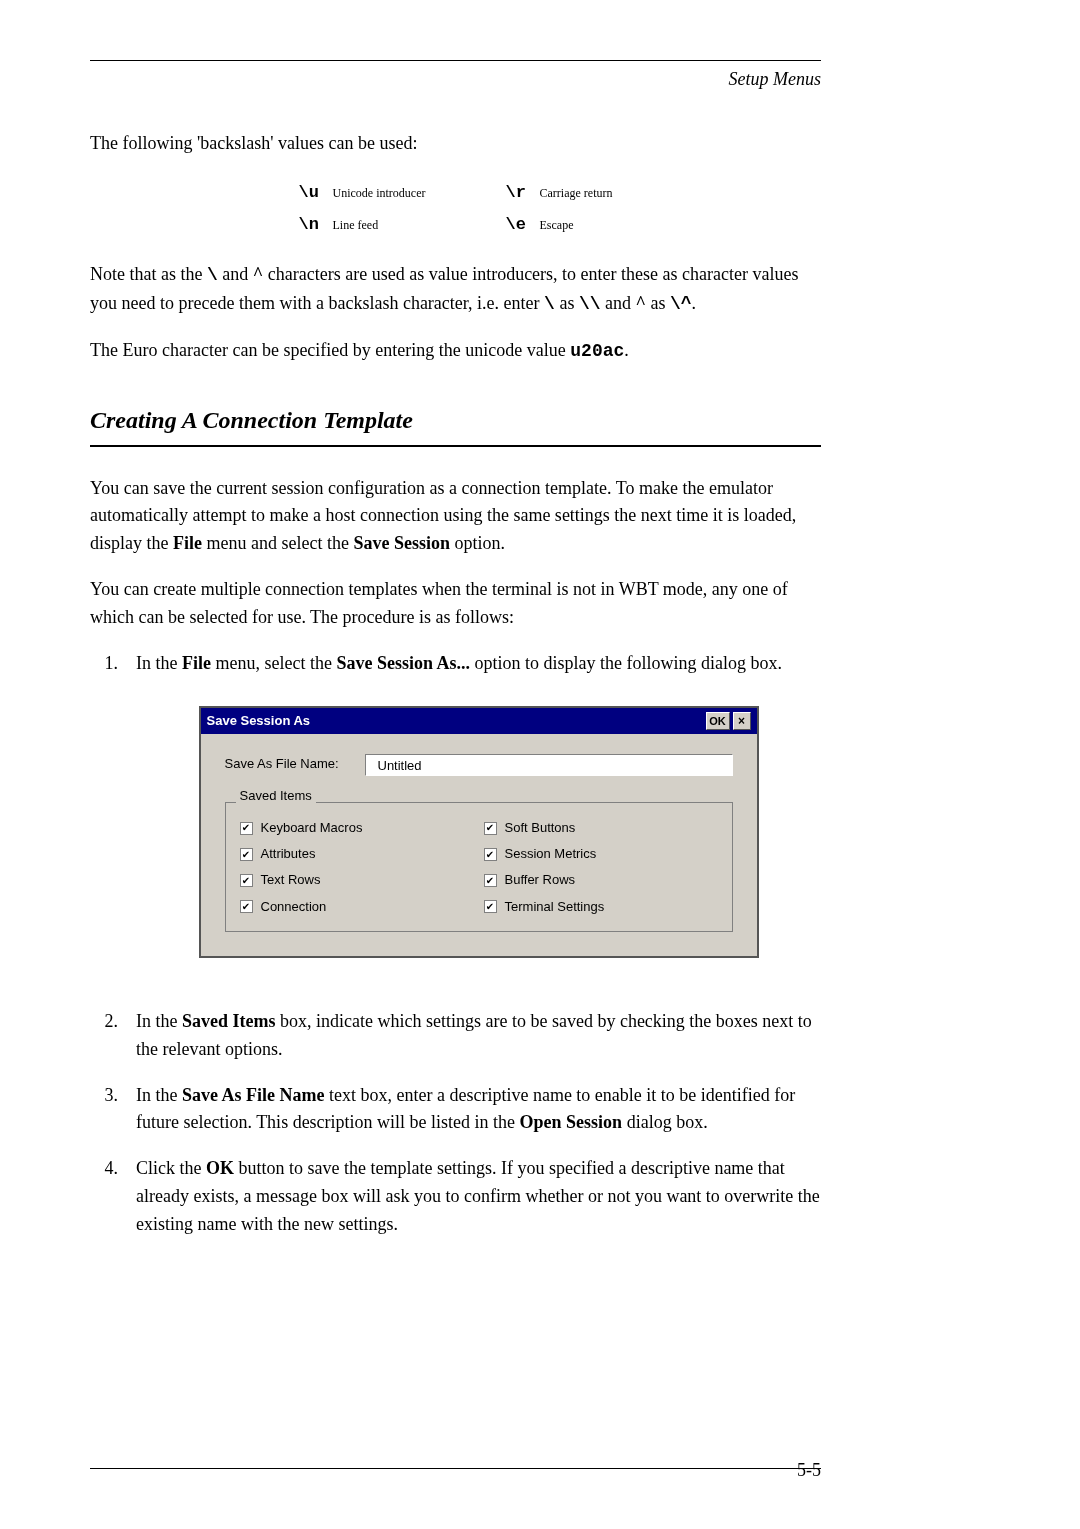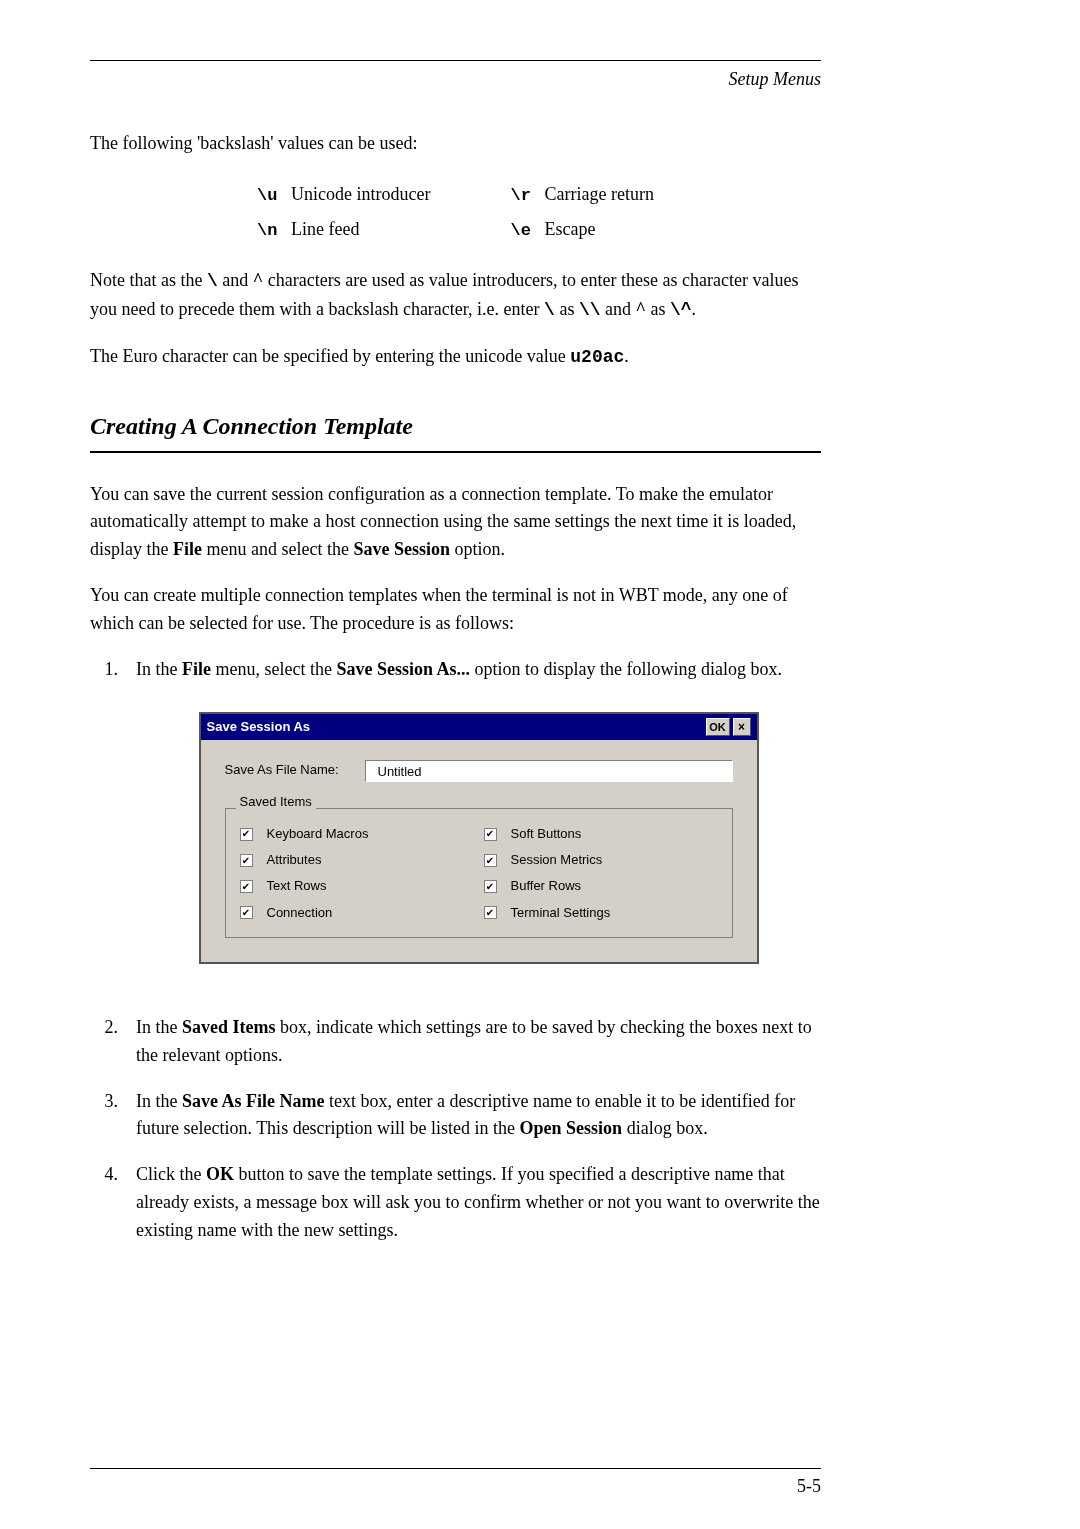--- a/index.html
+++ b/index.html
@@ -74,21 +74,21 @@
     }
 
     .bs-code {
       font-family: "Courier New", Courier, monospace;
       font-weight: bold;
       font-size: 17px;
       min-width: 22px;
     }
 
     .bs-label {
-      font-size: 18px;
+      font-size: 12px;
     }
 
     
     .section-heading {
       font-size: 24px;
       font-weight: bold;
       font-style: italic;
       border-bottom: 2px solid #000;
       padding-bottom: 10px;
       margin-top: 40px;
@@ -242,21 +242,21 @@
     .dialog-checkboxes {
       display: grid;
       grid-template-columns: 1fr 1fr;
       gap: 6px 10px;
       margin-top: -4px;
     }
 
     .dialog-checkbox-item {
       display: flex;
       align-items: center;
-      gap: 14px;
+      gap: 8px;
       font-size: 13px;
       font-family: Arial, sans-serif;
     }
 
     .checkbox-icon {
       width: 13px;
       height: 13px;
       border: 1px solid #808080;
       background: #fff;
       display: flex;
@@ -277,21 +277,21 @@
       position: absolute;
       bottom: 60px;
       left: 90px;
       right: 90px;
       border: none;
       border-top: 1.5px solid #000;
     }
 
     .page-number {
       position: absolute;
-      bottom: 32px;
+      bottom: 48px;
       right: 90px;
       font-size: 18px;
       font-family: "Times New Roman", Times, serif;
     }
 
     code, .mono {
       font-family: "Courier New", Courier, monospace;
       font-weight: bold;
     }
   </style>

